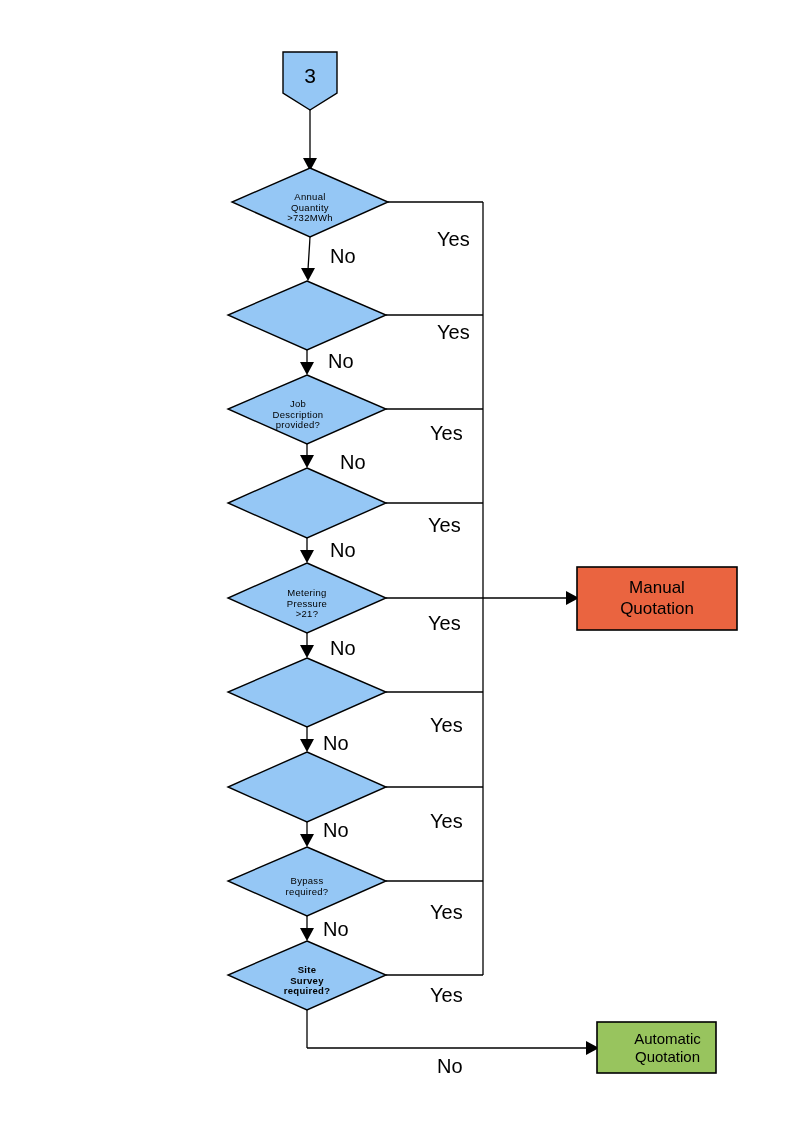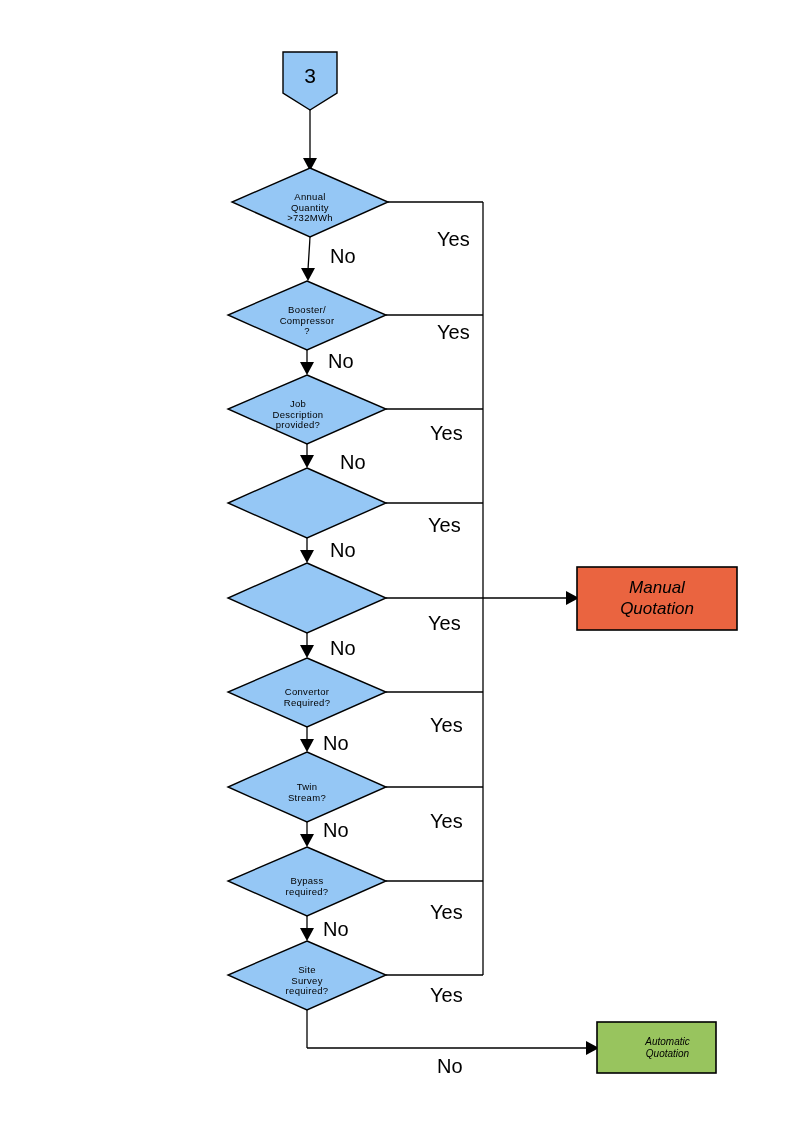--- a/index.html
+++ b/index.html
@@ -44,21 +44,20 @@
     font-size:9.5px;
     letter-spacing:0.3px;
     margin-top:6px;
   }
   .connector-text{
     font-size:21px;
   }
   .terminal-text{
     font-size:17px;
     line-height:1.2;
-    font-style:italic;
   }
   .edge-label{
     position:absolute;
     font-size:20px;
     color:#000000;
     pointer-events:none;
     white-space:nowrap;
   }
 </style>
 </head>
@@ -138,47 +137,43 @@
     <rect class="shape-fill-green" x="597" y="1022" width="119" height="51"></rect>
 
   </svg>
 
   <div class="node-text connector-text" style="left:283px; top:56px; width:54px; height:40px;">3</div>
 
   <div class="node-text diamond-text" style="left:248px; top:178px; width:124px; height:48px;">Annual
 Quantity
 &gt;732MWh</div>
 
-  <div class="node-text diamond-text" style="left:245px; top:291px; width:124px; height:48px;">Booster/
-Compressor
-?</div>
 
   <div class="node-text diamond-text" style="left:236px; top:385px; width:124px; height:48px;">Job
 Description
 provided?</div>
 
 
+  <div class="node-text diamond-text" style="left:245px; top:574px; width:124px; height:48px;">Metering
+Pressure
+&gt;21?</div>
 
-  <div class="node-text diamond-text" style="left:245px; top:675px; width:124px; height:34px;">Convertor
-Required?</div>
 
-  <div class="node-text diamond-text" style="left:245px; top:770px; width:124px; height:34px;">Twin
-Stream?</div>
 
   <div class="node-text diamond-text" style="left:245px; top:864px; width:124px; height:34px;">Bypass
 required?</div>
 
-  <div class="node-text diamond-text" style="left:245px; top:951px; width:124px; height:48px;">Site
+  <div class="node-text diamond-text" style="left:245px; top:951px; width:124px; height:48px;font-weight:bold;">Site
 Survey
 required?</div>
 
   <div class="node-text terminal-text" style="left:577px; top:567px; width:160px; height:63px;">Manual
 Quotation</div>
 
-  <div class="node-text terminal-text" style="left:597px; top:1022px; width:141px; height:51px; font-size:10px;">Automatic
+  <div class="node-text terminal-text" style="left:597px; top:1022px; width:141px; height:51px; font-size:15px;">Automatic
 Quotation</div>
 
   <div class="edge-label" style="left:437px; top:228px;">Yes</div>
   <div class="edge-label" style="left:437px; top:321px;">Yes</div>
   <div class="edge-label" style="left:430px; top:422px;">Yes</div>
   <div class="edge-label" style="left:428px; top:514px;">Yes</div>
   <div class="edge-label" style="left:428px; top:612px;">Yes</div>
   <div class="edge-label" style="left:430px; top:714px;">Yes</div>
   <div class="edge-label" style="left:430px; top:810px;">Yes</div>
   <div class="edge-label" style="left:430px; top:901px;">Yes</div>

